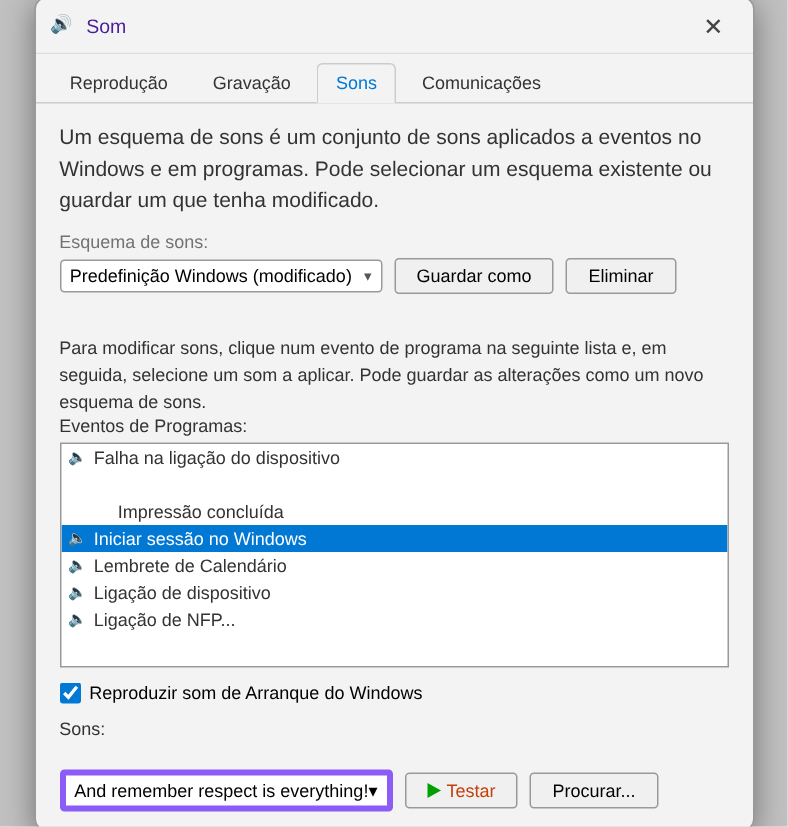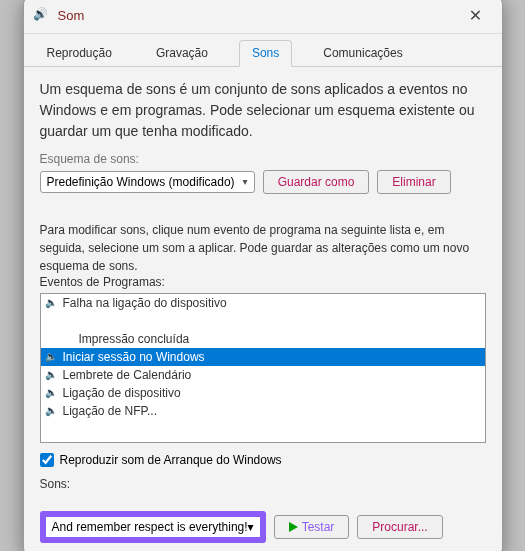--- a/index.html
+++ b/index.html
@@ -40,42 +40,42 @@
     }
 
     .title-icon {
       width: 18px;
       height: 18px;
     }
 
     .title-text {
       font-size: 13px;
       font-weight: 400;
-      color: #7f1d1d;
+      color: #4c1d95;
     }
 
     .close-btn {
       width: 28px;
       height: 22px;
       background: none;
       border: none;
       cursor: pointer;
       display: flex;
       align-items: center;
       justify-content: center;
       font-size: 16px;
       color: #444;
       border-radius: 4px;
     }
 
     .tabs {
       display: flex;
       padding: 6px 10px 0 10px;
       border-bottom: 1px solid #ccc;
-      gap: 18px;
+      gap: 4px;
       background: #f3f3f3;
     }
 
     .tab {
       padding: 5px 12px;
       font-size: 12px;
       cursor: pointer;
       border: 1px solid transparent;
       border-radius: 4px 4px 0 0;
       color: #333;
@@ -133,21 +133,21 @@
       margin-left: 8px;
     }
 
     .btn {
       padding: 4px 14px;
       font-size: 12px;
       background: #f0f0f0;
       border: 1px solid #999;
       border-radius: 3px;
       cursor: pointer;
-      color: #be185d;
+      color: #000000;
       white-space: nowrap;
     }
 
     .description2 {
       font-size: 12px;
       color: #333;
       line-height: 1.5;
       margin-bottom: 0;
     }
 
@@ -212,40 +212,40 @@
     .sound-row {
       display: flex;
       align-items: center;
       gap: 8px;
     }
 
     .sound-select {
       display: flex;
       align-items: center;
       background: white;
-      border: 6px solid #8b5cf6;
+      border: 4px solid #8b5cf6;
       border-radius: 3px;
       padding: 3px 6px;
       font-size: 12px;
       cursor: pointer;
       min-width: 190px;
       justify-content: space-between;
     }
 
     .play-btn {
       display: flex;
       align-items: center;
       gap: 4px;
       padding: 4px 14px;
       font-size: 12px;
       background: #f0f0f0;
       border: 1px solid #999;
       border-radius: 3px;
       cursor: pointer;
-      color: #8b5cf6;
+      color: #c2410c;
     }
 
     .play-triangle {
       width: 0;
       height: 0;
       border-top: 5px solid transparent;
       border-bottom: 5px solid transparent;
       border-left: 9px solid #00a000;
     }
 

